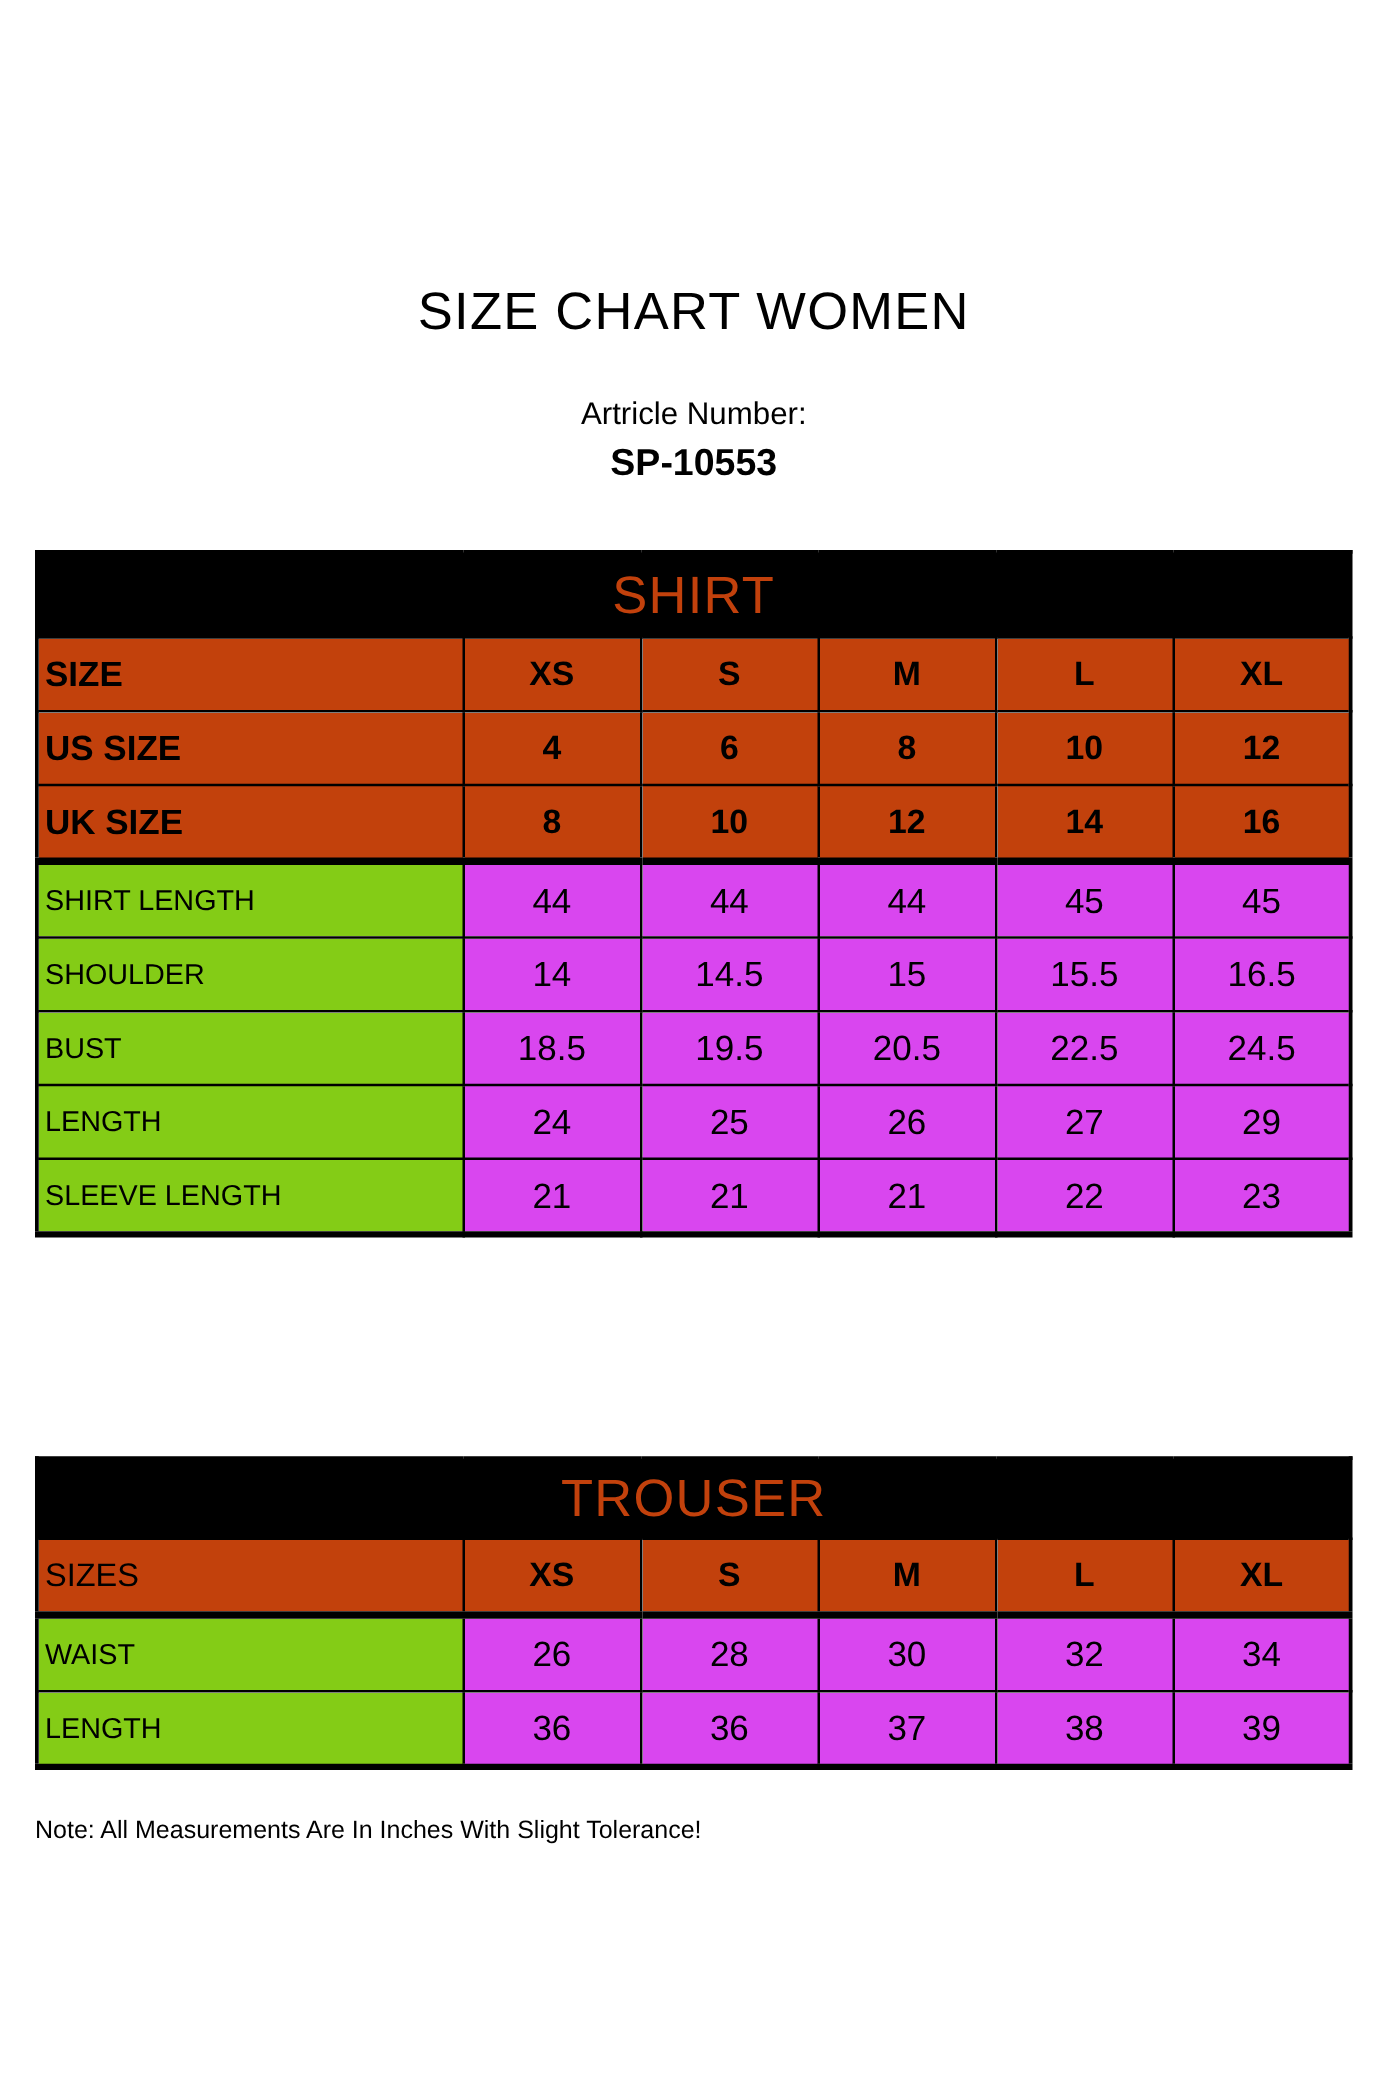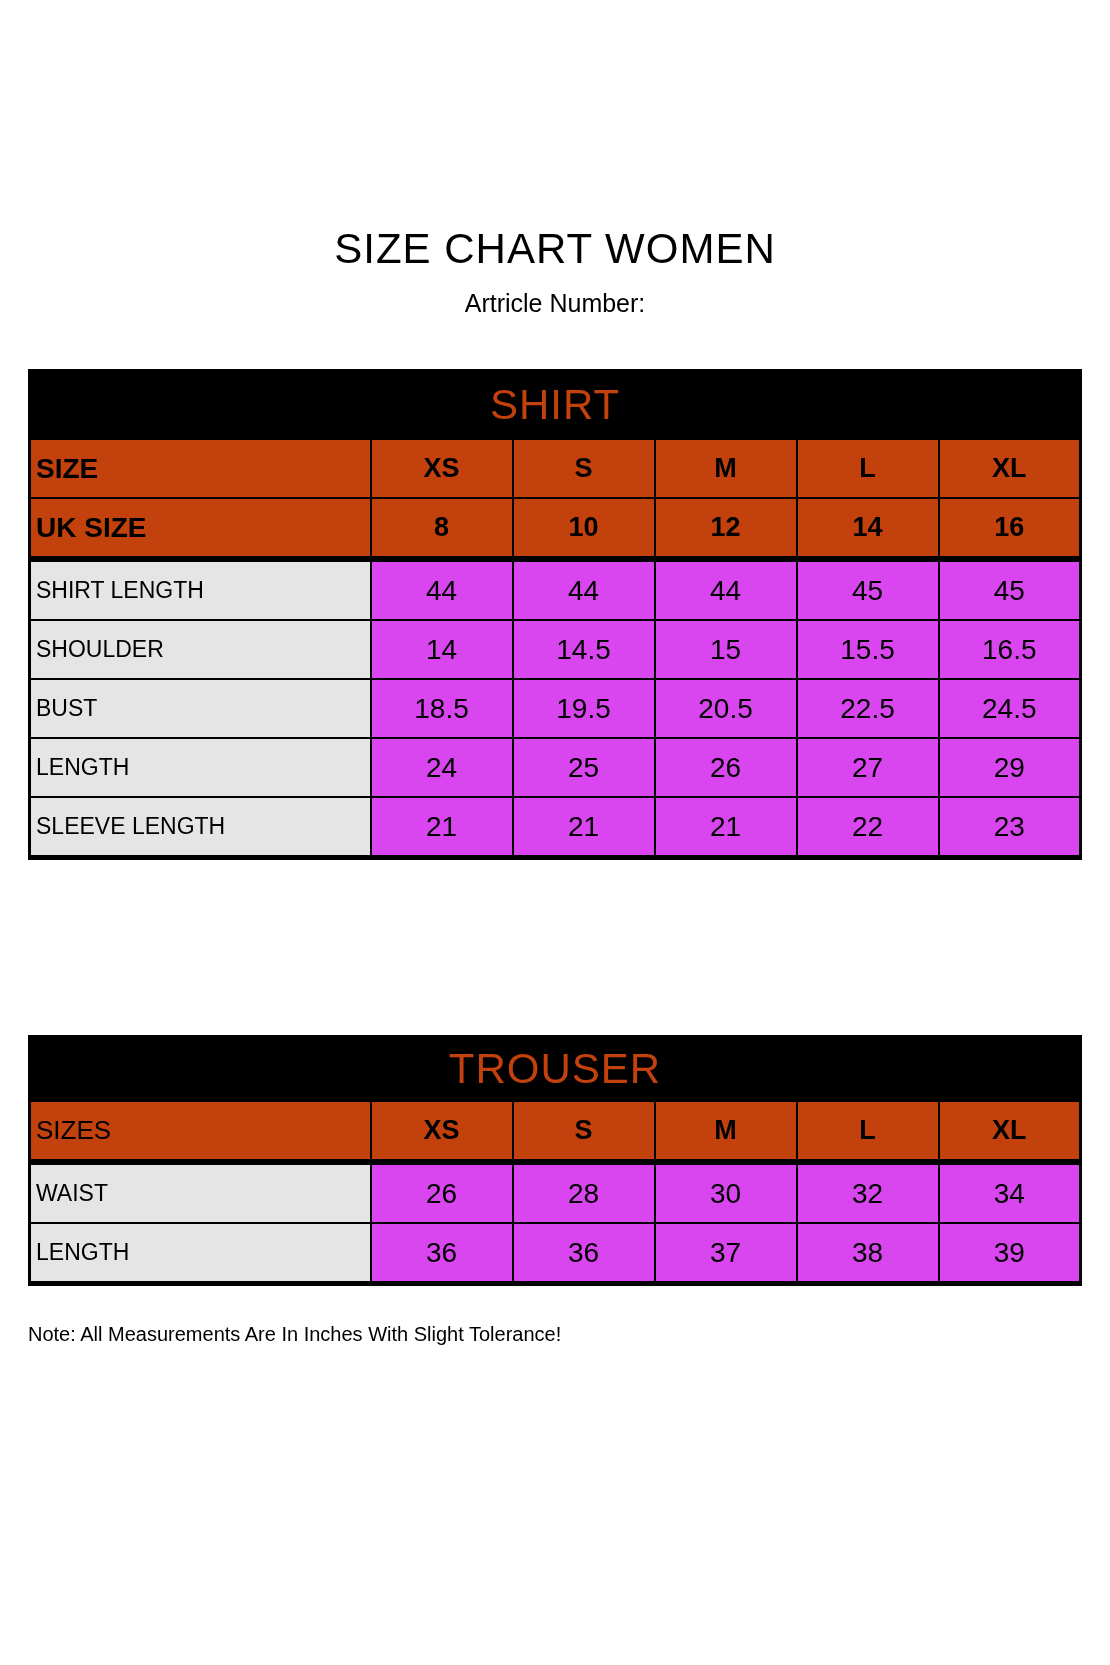--- a/index.html
+++ b/index.html
@@ -15,21 +15,21 @@
   .title {
     margin: 0;
     padding-top: 224px;
     text-align: center;
     font-size: 42px;
     font-weight: 400;
     letter-spacing: 1px;
     line-height: 1.2;
   }
   .article-label {
-    margin-top: 14px;
+    margin-top: 42px;
     text-align: center;
     font-size: 25px;
     line-height: 1.2;
   }
   .article-number {
     margin-top: 7px;
     text-align: center;
     font-size: 30px;
     font-weight: 700;
     line-height: 1.2;
@@ -59,21 +59,21 @@
   td {
     border: 2px solid #000000;
     height: 55px;
     vertical-align: middle;
     overflow: hidden;
     white-space: nowrap;
   }
   td.lbl {
     text-align: left;
     padding-left: 5px;
-    background: #e5e5e5;
+    background: #84cc16;
   }
   td.val { text-align: center; background: #d946ef; }
   tr.hdr td { background: #c2410c; font-weight: 700; }
   tr.hdr td.lbl { font-size: 28px; }
   tr.hdr td.val { font-size: 27px; }
   tr.hdr td.lbl.regular { font-weight: 400; font-size: 26px; }
   tr.meas td.lbl { font-size: 23px; font-weight: 400; }
   tr.meas td.val { font-size: 28px; font-weight: 400; }
   tr.thick td { border-bottom-width: 6px; }
   .note {
@@ -83,20 +83,21 @@
     text-align: left;
   }
 </style>
 </head>
 <body>
 
 <div class="page">
 
   <h1 class="title">SIZE CHART WOMEN</h1>
   <div class="article-label">Artricle Number:</div>
+  <div class="article-number">SP-10553</div>
 
   <table class="size-table shirt">
     <colgroup>
         <col class="lbl-col">
         <col>
         <col>
         <col>
         <col>
         <col>
       </colgroup>
@@ -107,20 +108,28 @@
     </thead>
     <tbody>
       <tr class="hdr">
         <td class="lbl">SIZE</td>
         <td class="val">XS</td>
         <td class="val">S</td>
         <td class="val">M</td>
         <td class="val">L</td>
         <td class="val">XL</td>
       </tr>
+      <tr class="hdr">
+        <td class="lbl">US SIZE</td>
+        <td class="val">4</td>
+        <td class="val">6</td>
+        <td class="val">8</td>
+        <td class="val">10</td>
+        <td class="val">12</td>
+      </tr>
       <tr class="hdr thick">
         <td class="lbl">UK SIZE</td>
         <td class="val">8</td>
         <td class="val">10</td>
         <td class="val">12</td>
         <td class="val">14</td>
         <td class="val">16</td>
       </tr>
       <tr class="meas">
         <td class="lbl">SHIRT LENGTH</td>

